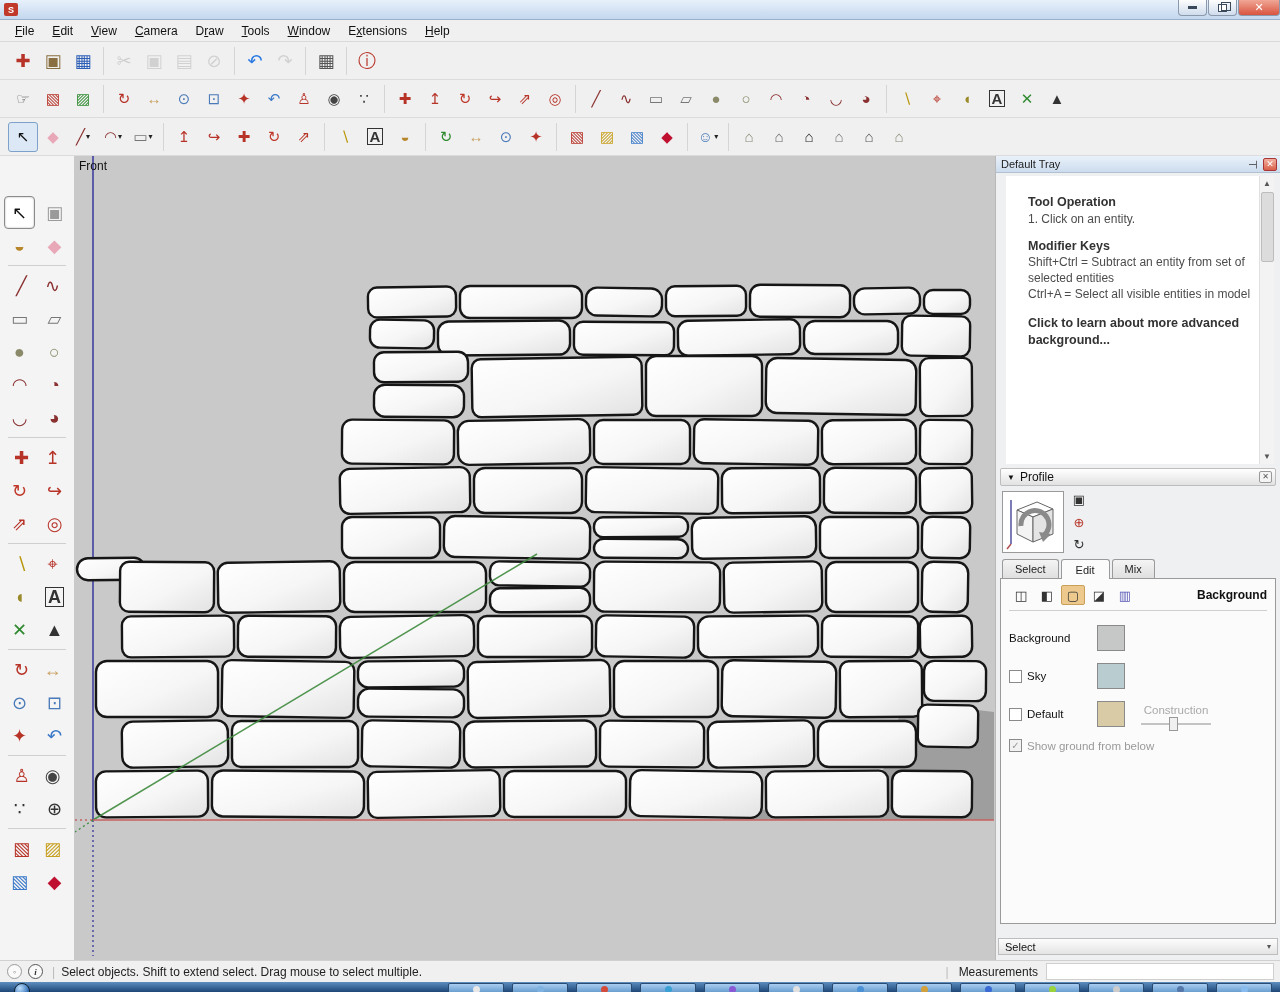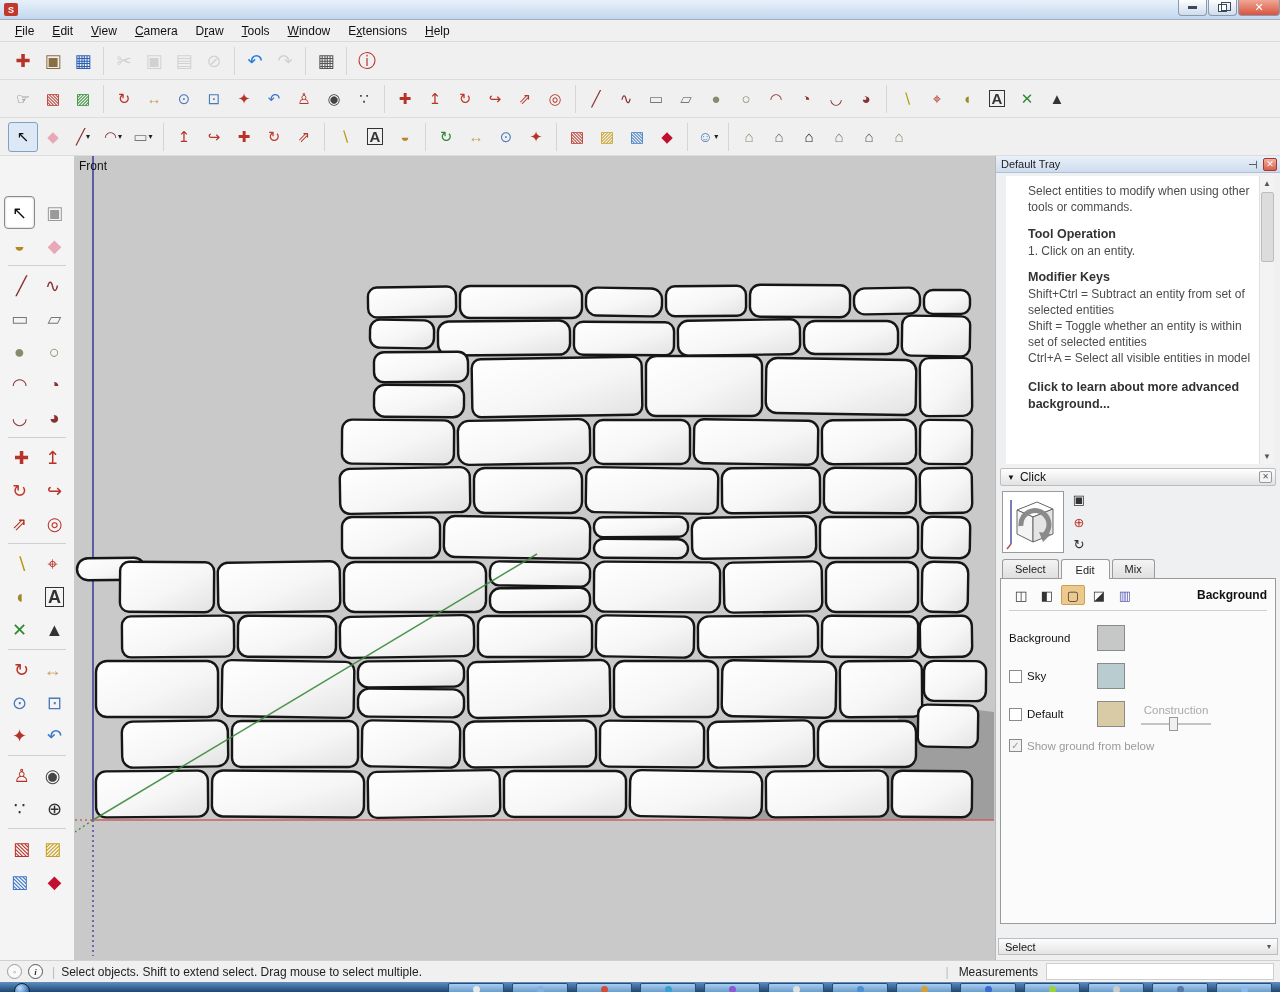--- a/index.html
+++ b/index.html
@@ -660,41 +660,39 @@
 
   <div class="tray">
     <div class="tray-header">
       <span>Default Tray</span>
       <span class="spacer"></span>
       <span class="pin-icon">⊤</span>
       <span class="tray-close">✕</span>
     </div>
 
     <div class="instructor">
-      <div>Select entities to modify when using other tools or commands.</div>
       <h4>Tool Operation</h4>
       <div>1. Click on an entity.</div>
       <h4>Modifier Keys</h4>
       <div id="modLines">
           <div>Shift+Ctrl = Subtract an entity from set of selected entities</div>
-          <div>Shift = Toggle whether an entity is within set of selected entities</div>
           <div>Ctrl+A = Select all visible entities in model</div>
         </div>
       <div class="more">Click to learn about more advanced background...</div>
       <div class="scrollbar">
         <div class="sb-arrow">▲</div>
         <div class="sb-thumb"></div>
         <div class="sb-arrow down">▼</div>
       </div>
     </div>
 
     <div class="styles-panel">
       <div class="panel-titlebar">
         <span class="tri">▼</span>
-        <span>Click</span>
+        <span>Profile</span>
         <span class="spacer"></span>
         <span class="panel-close">✕</span>
       </div>
       <div class="styles-content">
         <div class="style-thumb">
           <svg width="60" height="60" viewBox="0 0 60 60">
             <polygon points="14,18 34,10 50,17 30,25" fill="#fff" stroke="#666" stroke-width="1"></polygon>
             <polygon points="14,18 30,25 30,50 14,42" fill="#f4f4f4" stroke="#666" stroke-width="1"></polygon>
             <polygon points="30,25 50,17 50,42 30,50" fill="#e4e4e4" stroke="#666" stroke-width="1"></polygon>
             <path d="M18,34 A14,14 0 1 1 40,44" fill="none" stroke="#8a8a8a" stroke-width="5"></path>

